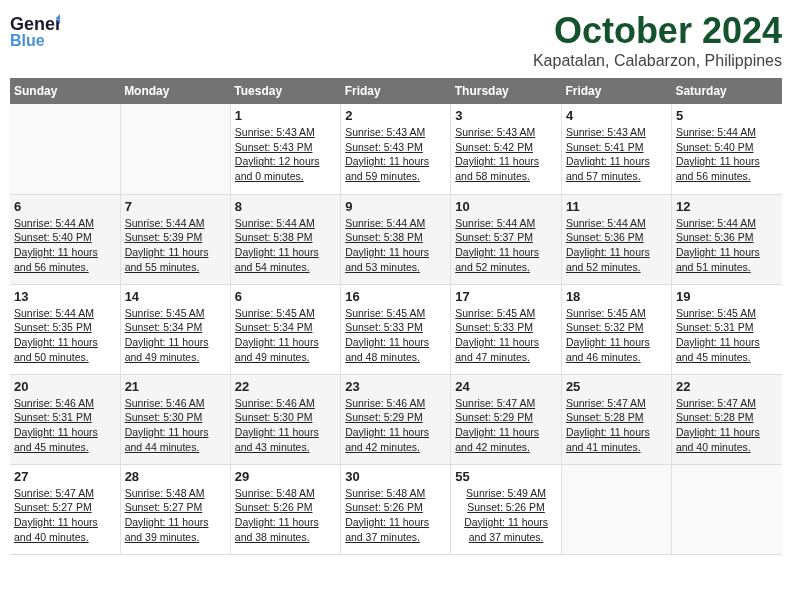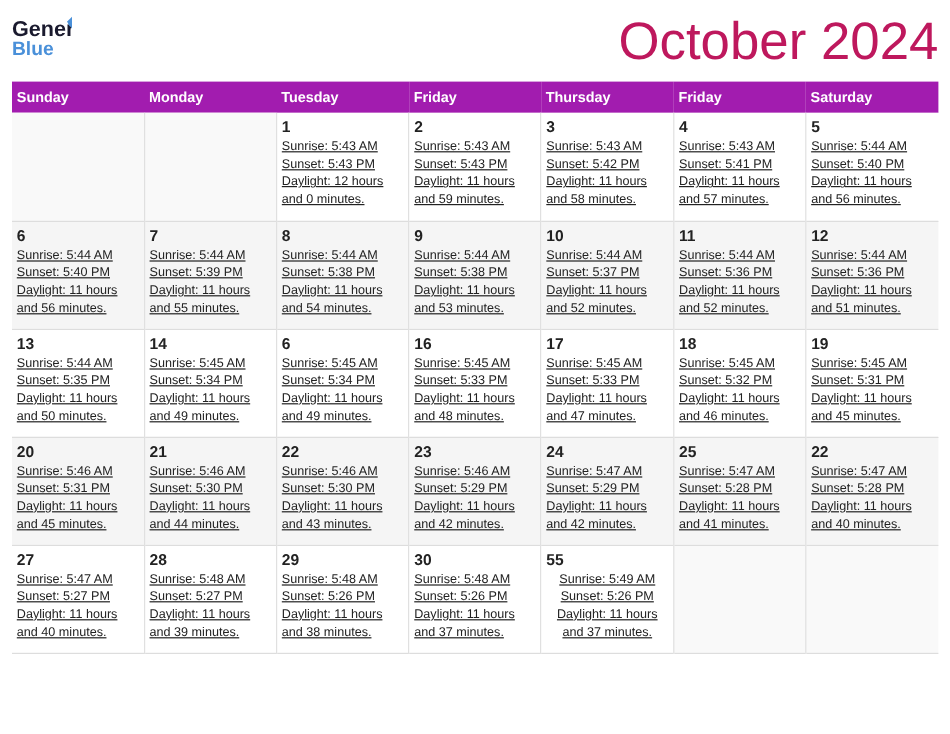--- a/index.html
+++ b/index.html
@@ -13,35 +13,35 @@
     .header-area {
       display: flex;
       justify-content: space-between;
       align-items: flex-start;
       margin-bottom: 8px;
     }
     .title-area {
       text-align: right;
     }
     .month-title {
-      font-size: 44px;
-      font-weight: normal;
-      color: #be185d;
+      font-size: 36px;
+      font-weight: bold;
+      color: #14532d;
     }
     .location-title {
       font-size: 16px;
       color: #444;
     }
     table {
       width: 100%;
       border-collapse: collapse;
       font-size: 11px;
     }
     thead tr th {
-      background-color: #a21caf;
+      background-color: #737373;
       color: #fff;
       text-align: left;
       padding: 6px 4px;
       font-size: 12px;
       font-weight: bold;
     }
     tbody tr {
       border-bottom: 1px solid #ddd;
     }
     tbody tr:nth-child(odd) {
@@ -94,20 +94,21 @@
       <svg width="50" height="42" viewBox="0 0 50 42">
         <text x="0" y="20" font-size="18" font-weight="bold" fill="#1a1a2e">General</text>
         <text x="0" y="36" font-size="16" font-weight="bold" fill="#4a90d9">Blue</text>
         <polygon points="46,8 52,2 48,12" fill="#4a90d9"></polygon>
         <polygon points="46,8 54,6 50,14" fill="#4a90d9"></polygon>
       </svg>
     </div>
   </div>
   <div class="title-area">
     <div class="month-title">October 2024</div>
+    <div class="location-title">Kapatalan, Calabarzon, Philippines</div>
   </div>
 </div>
 
 <table>
   <thead>
     <tr>
 
     <th>Sunday</th>
         <th>Monday</th>
         <th>Tuesday</th>

